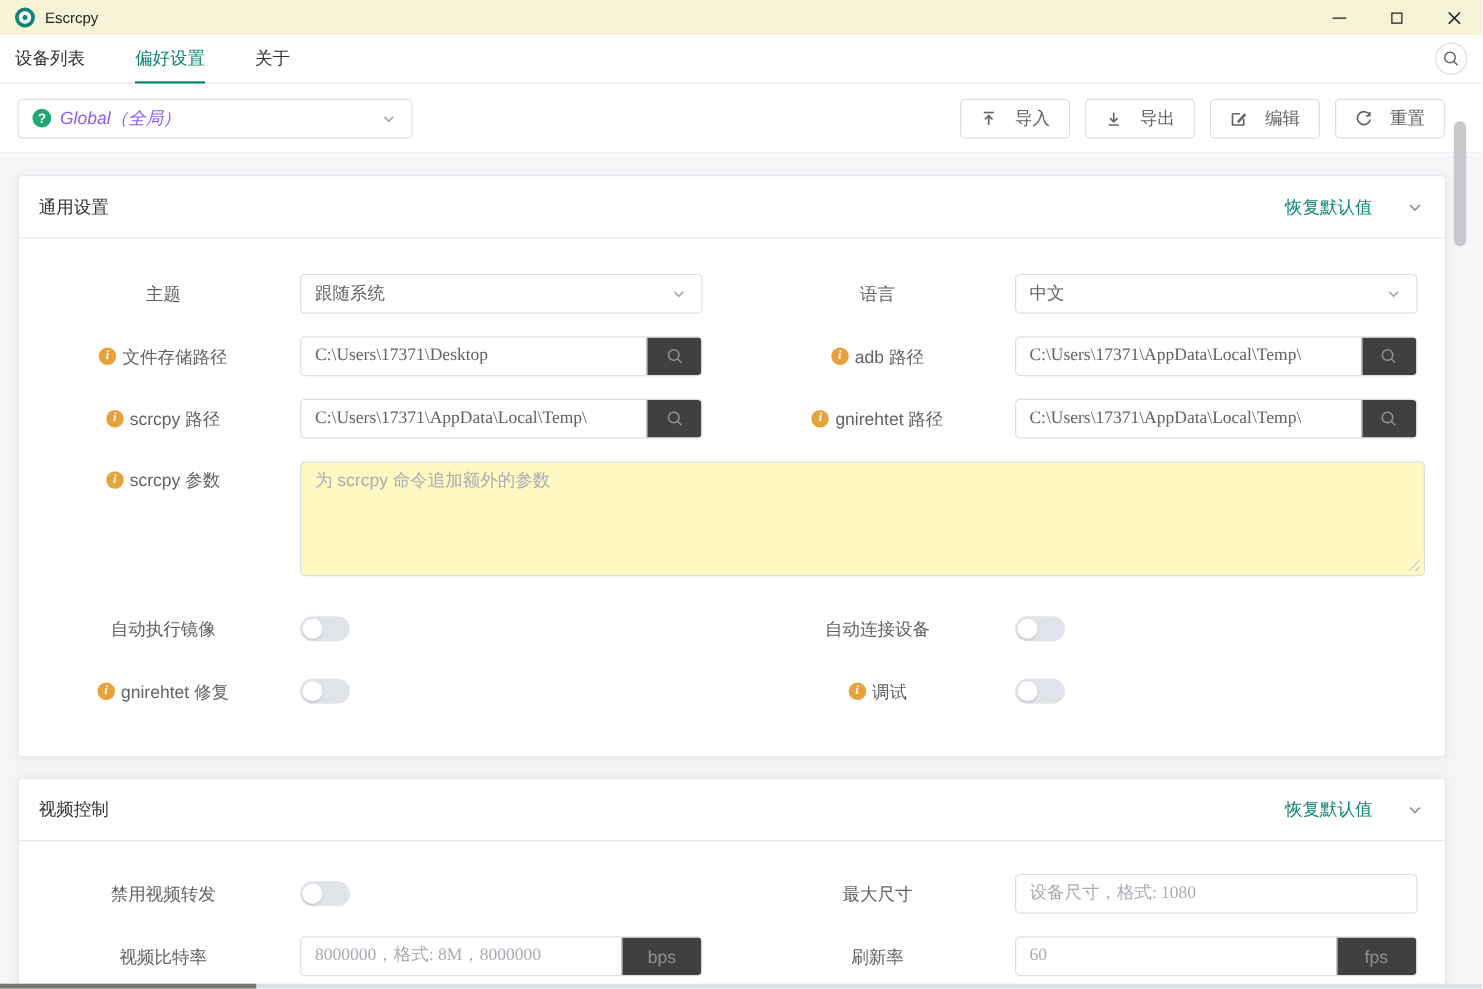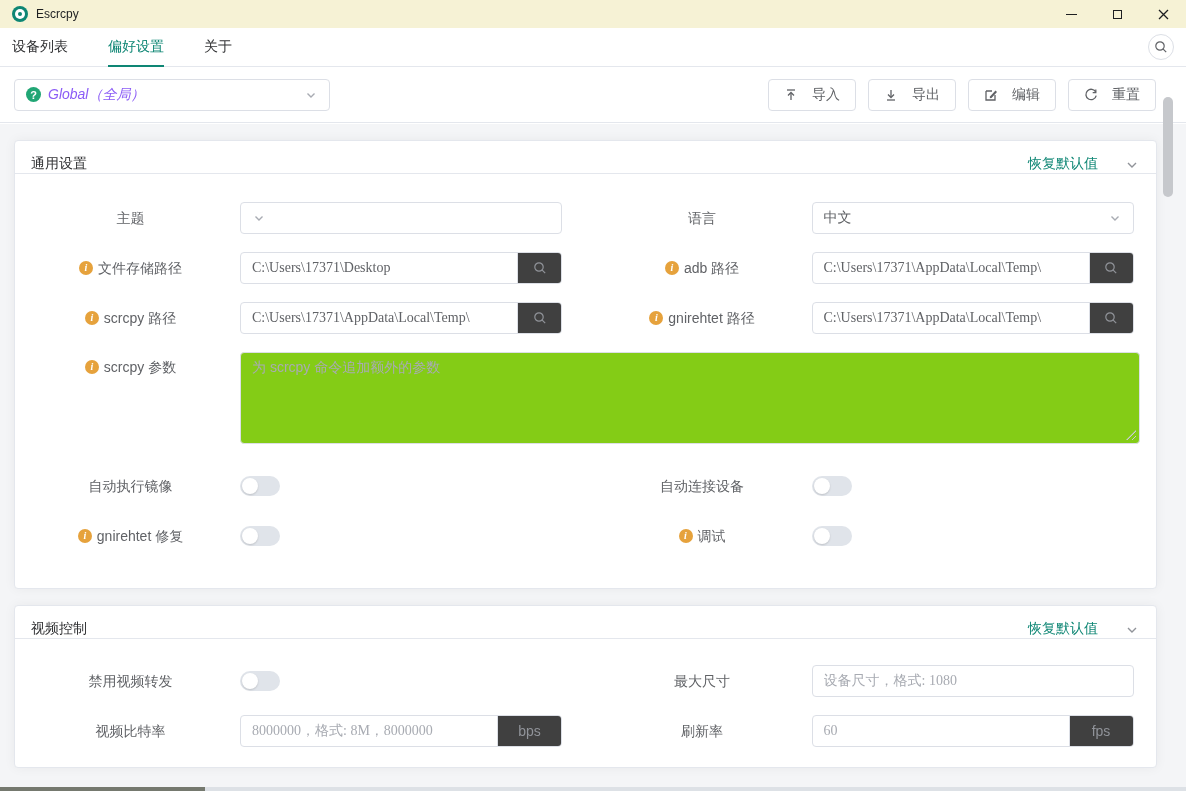--- a/index.html
+++ b/index.html
@@ -42,21 +42,21 @@
     font-size:11px; font-weight:bold; display:flex; align-items:center; justify-content:center; flex:0 0 auto; }
   .scope-value { flex:1; font-size:14px; color:#8b5cf6;font-style:italic; }
   .tool-btns { margin-left:auto; display:flex; gap:12px; }
   .tool-btn { height:32px; padding:0 15px; border:1px solid var(--border); border-radius:4px; background:#fff;
     display:inline-flex; align-items:center; gap:14px; font-size:14px; color:#606266; cursor:pointer; }
 
   
   .scroll-area { position:absolute; top:124px; left:0; right:0; bottom:4px; background:#f4f5f7; overflow:hidden; }
   .card { margin:16px 29px 0 14px; background:#fff; border:1px solid var(--card-border); border-radius:4px;
     box-shadow:0 0 12px rgba(0,0,0,0.05); }
-  .card-header { height:33px; padding:0 16px; display:flex; align-items:flex-end; border-bottom:1px solid var(--card-border); }
+  .card-header { height:50px; padding:0 16px; display:flex; align-items:center; border-bottom:1px solid var(--card-border); }
   .card-title { font-size:14px; color:#303133; }
   .restore-link { margin-left:auto; font-size:14px; color:var(--primary); cursor:pointer; }
   .collapse-chevron { margin-left:26px; cursor:pointer; display:flex; }
   .card-body { padding:28px 16px 36px; }
   .card-body.video { padding:26px 16px 20px; }
 
   .form-grid { display:grid; grid-template-columns:1fr 1fr; column-gap:34px; }
   .form-item { display:flex; align-items:center; height:32px; margin-bottom:18px; }
   .form-item.full { grid-column:1 / span 2; height:92px; align-items:flex-start; margin-bottom:26px; }
   .form-item.no-mb { margin-bottom:0; }
@@ -74,21 +74,21 @@
   .input-wrap { width:322px; height:32px; border:1px solid var(--border); border-radius:4px; background:#fff;
     display:flex; align-items:stretch; overflow:hidden; }
   .input-wrap input { flex:1; min-width:0; border:none; outline:none; padding:0 11px; font-size:14px;
     color:#606266; background:transparent; font-family:Liberation Serif, serif; }
   input::placeholder, textarea::placeholder { color:var(--placeholder); opacity:1; }
   .append { flex:0 0 auto; background:#404040; border-left:1px solid var(--border); color:var(--muted);
     display:flex; align-items:center; justify-content:center; font-size:14px; }
   .append.icon-btn { width:44px; cursor:pointer; }
   .append.unit { width:64px; }
 
-  .textarea-wrap { flex:1; height:92px; border:1px solid var(--border); border-radius:4px; background:#84cc16; position:relative; }
+  .textarea-wrap { flex:1; height:92px; border:1px solid var(--border); border-radius:4px; background:#fef9c3; position:relative; }
   .textarea-wrap textarea { width:100%; height:100%; border:none; outline:none; resize:none;
     padding:6px 11px; font-size:14px; color:#606266; font-family:inherit; background:transparent; }
   .grip { position:absolute; right:3px; bottom:3px; width:10px; height:10px; pointer-events:none;
     background:repeating-linear-gradient(135deg, transparent 0 3px, #c9ccd4 3px 4px);
     clip-path:polygon(100% 0, 0 100%, 100% 100%); }
 
   .switch { width:40px; height:20px; border-radius:10px; background:#e0e4ea; position:relative; cursor:pointer; flex:0 0 auto; }
   .switch .knob { position:absolute; left:2px; top:2px; width:16px; height:16px; border-radius:50%;
     background:#fff; box-shadow:0 1px 2px rgba(0,0,0,0.15); }
 
@@ -196,20 +196,21 @@
       </span>
     </div>
     <div class="card-body">
       <div class="form-grid">
 
         <div class="form-item">
           <span class="form-label">
             <span>主题</span>
           </span>
           <div class="select">
+            <span class="select-value">跟随系统</span>
             <svg width="14" height="14" viewBox="0 0 14 14">
               <path d="M3.5 5.5 L7 9 L10.5 5.5" fill="none" stroke="#a8abb2" stroke-width="1.4"></path>
             </svg>
           </div>
         </div>
 
         <div class="form-item">
           <span class="form-label">
             <span>语言</span>
           </span>

